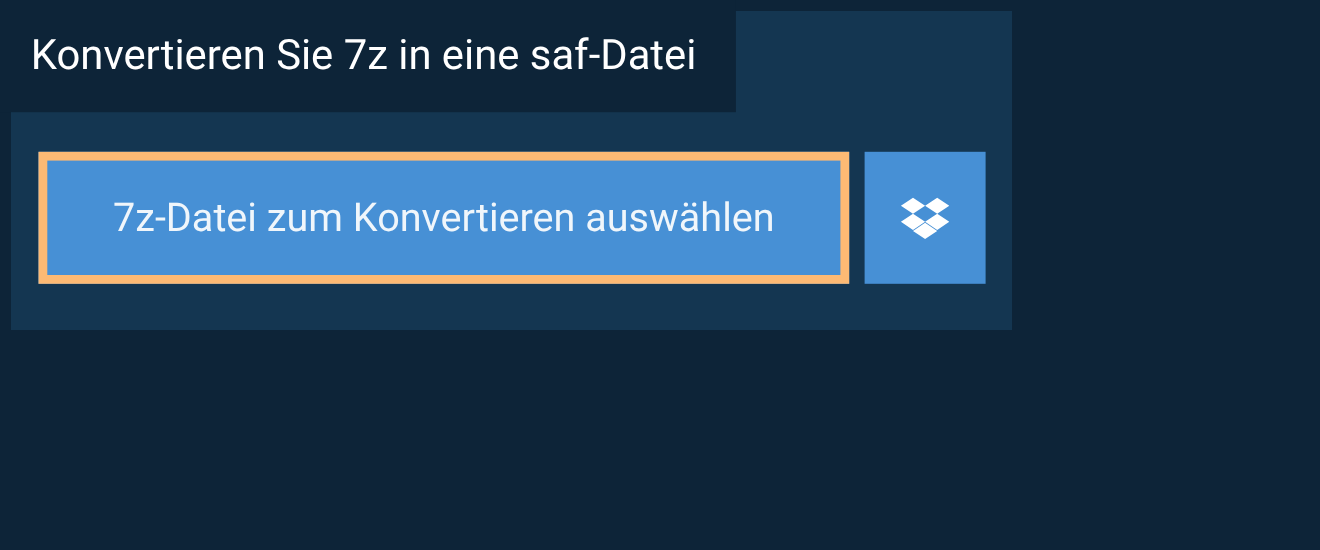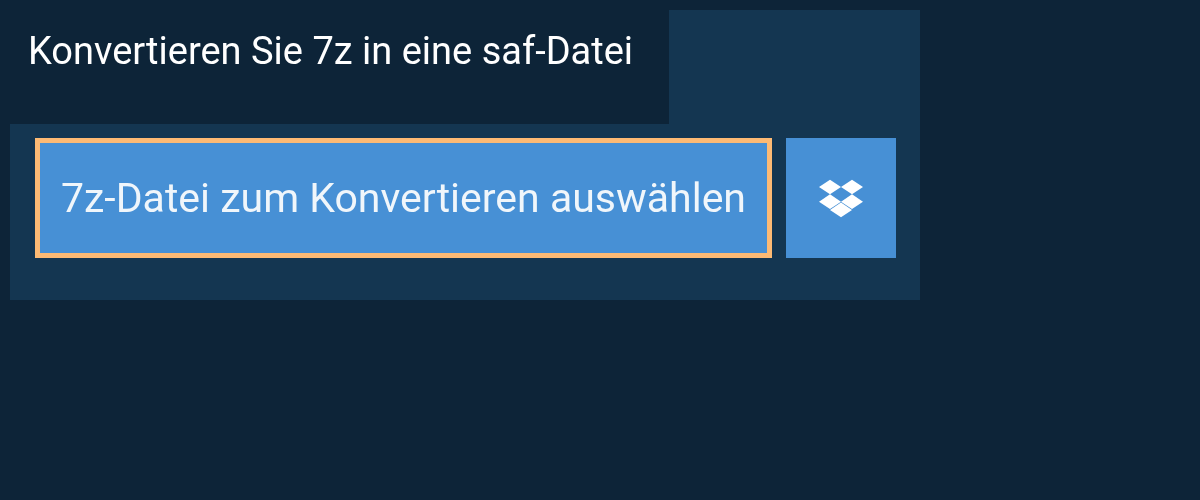--- a/index.html
+++ b/index.html
@@ -15,44 +15,44 @@
       position: absolute;
       top: 10px;
       left: 10px;
       width: 910px;
       height: 290px;
     }
     .title-bar {
       position: absolute;
       top: -10px;
       left: -10px;
-      height: 124px;
+      height: 102px;
       background: #0d2438;
       color: #ffffff;
       font-size: 38px;
       font-weight: 400;
       line-height: 102px;
       padding: 0 36px 0 28px;
     }
     .button-row {
       position: absolute;
       top: 128px;
       left: 25px;
       display: flex;
       gap: 14px;
       align-items: stretch;
     }
     .select-file-btn {
       background: #4790d5;
       color: #f0f6fb;
-      font-size: 41px;
+      font-size: 36px;
       font-weight: 400;
       height: 120px;
       width: 737px;
-      border: 5px solid #fdba74;
+      border: 8px solid #fdba74;
       display: flex;
       align-items: center;
       justify-content: center;
       cursor: pointer;
     }
     .dropbox-btn {
       background: #4790d5;
       width: 110px;
       height: 120px;
       display: flex;

